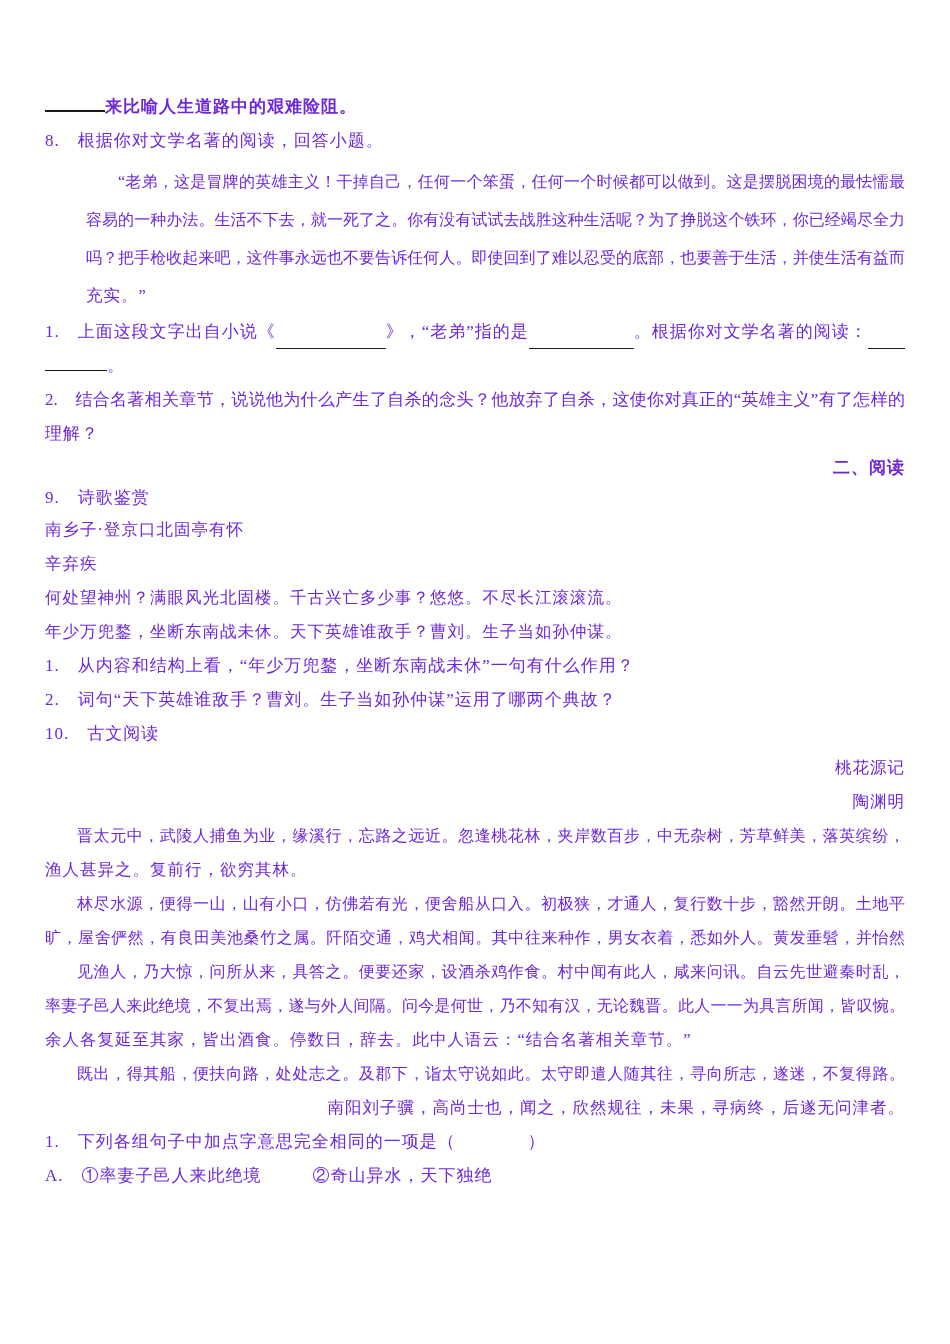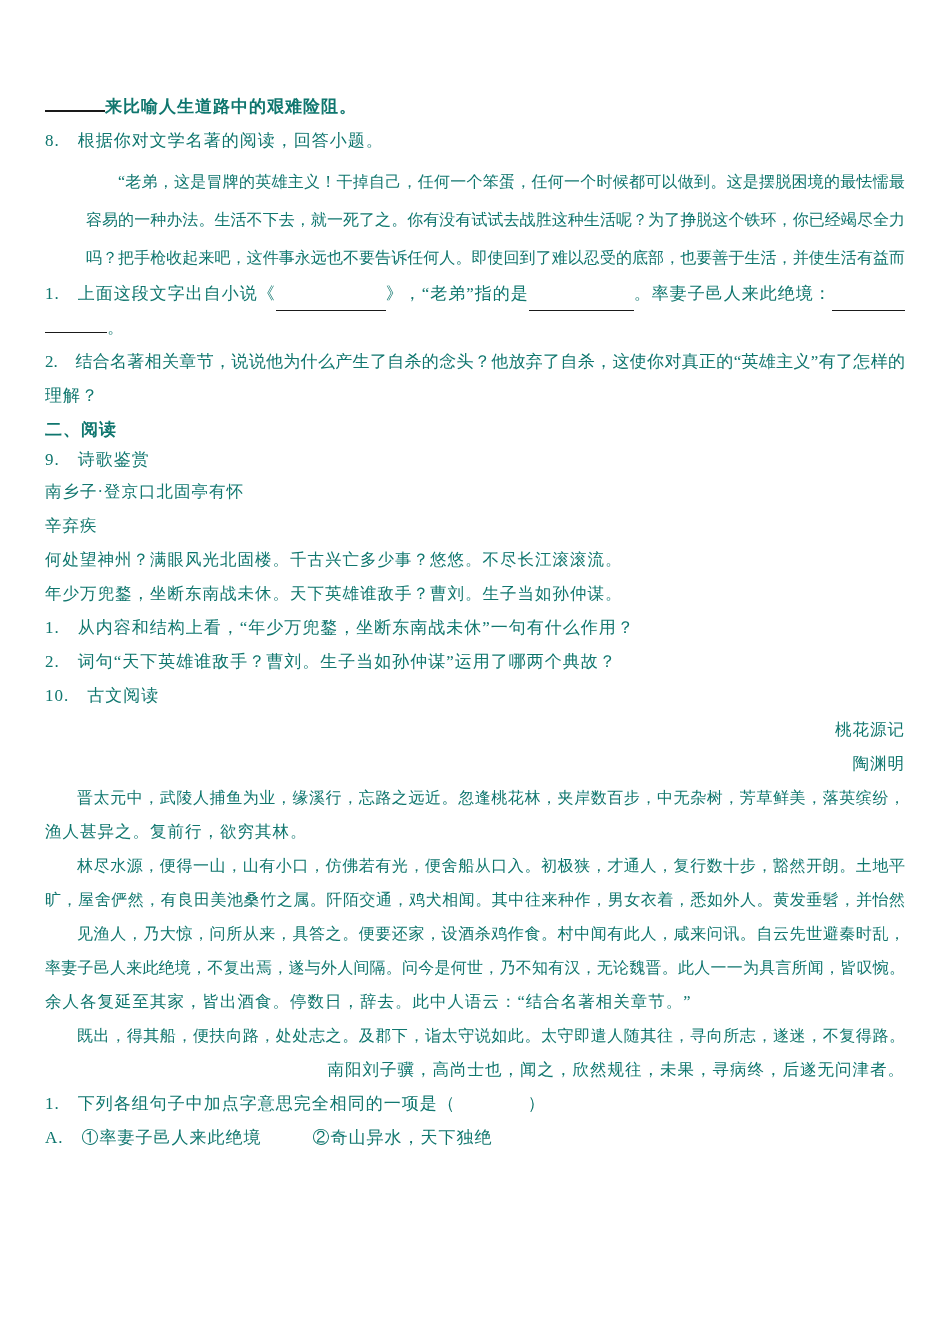--- a/index.html
+++ b/index.html
@@ -2,21 +2,21 @@
 <html><head>
 <meta charset="utf-8">
 <style>
   html,body { margin:0; padding:0; background:#ffffff; }
   .page {
     position:relative;
     width:950px; height:1344px;
     box-sizing:border-box;
     padding:90px 45px 0 45px;
     background:#ffffff;
-    color:#0f766e;
+    color:#6d28d9;
     font-family:"Liberation Serif","DejaVu Serif",serif;
     font-size:17px;
   }
   .line {
     line-height:34px;
     height:34px;
     overflow:hidden;
     letter-spacing:1px;
     text-align:left;
   }
@@ -28,21 +28,21 @@
     text-justify:inter-ideograph;
     text-align-last:justify;
   }
   .ind { text-indent:2em; }
   .ind2 { padding-left:2em;text-align:right; }
   
   .k { font-size:16.5px; }
   .k.j { font-size:16px; }
   .quote-block { margin-top:5px;margin-left:41px; }
   .quote-block .line { line-height:38px; height:38px; }
-  .h-sec  { line-height:30px; height:30px; margin-top:2px; }
+  .h-sec  { line-height:30px; height:30px; margin-top:2px;text-align:right; }
   .h-sub  { line-height:30px; height:30px; }
   
   .blank {
     display:inline-block;
     height:1em;
     border-bottom:1px solid #1a1a1a;
   }
   .blank.thick { border-bottom-width:2px; }
   .w60 { width:60px; } .w62 { width:62px; }
   .w110 { width:110px; } .w105 { width:105px; }
@@ -58,28 +58,29 @@
 <div class="page">
 
   <div class="line bold"><span class="blank thick w60"></span><span>来比喻人生道路中的艰难险阻。</span></div>
 
   <div class="line">8.　根据你对文学名著的阅读，回答小题。</div>
 
   <div class="quote-block">
     <div class="line k j ind">“老弟，这是冒牌的英雄主义！干掉自己，任何一个笨蛋，任何一个时候都可以做到。这是摆脱困境的最怯懦最</div>
     <div class="line k j">容易的一种办法。生活不下去，就一死了之。你有没有试试去战胜这种生活呢？为了挣脱这个铁环，你已经竭尽全力了</div>
     <div class="line k j">吗？把手枪收起来吧，这件事永远也不要告诉任何人。即使回到了难以忍受的底部，也要善于生活，并使生活有益而</div>
+    <div class="line k">充实。”</div>
   </div>
 
   <div class="line flexline">
       <span>1.　上面这段文字出自小说《</span>
       <span class="blank w110"></span>
       <span>》，“老弟”指的是</span>
       <span class="blank w105"></span>
-      <span>。率妻子邑人来此绝境：</span>
+      <span>。根据你对文学名著的阅读：</span>
       <span class="blank grow"></span>
     </div>
   <div class="line"><span class="blank w62"></span><span>。</span></div>
 
   <div class="line j">2.　结合名著相关章节，说说他为什么产生了自杀的念头？他放弃了自杀，这使你对真正的“英雄主义”有了怎样的</div>
   <div class="line">理解？</div>
 
   <div class="line bold h-sec">二、阅读</div>
 
   <div class="line h-sub">9.　诗歌鉴赏</div>

